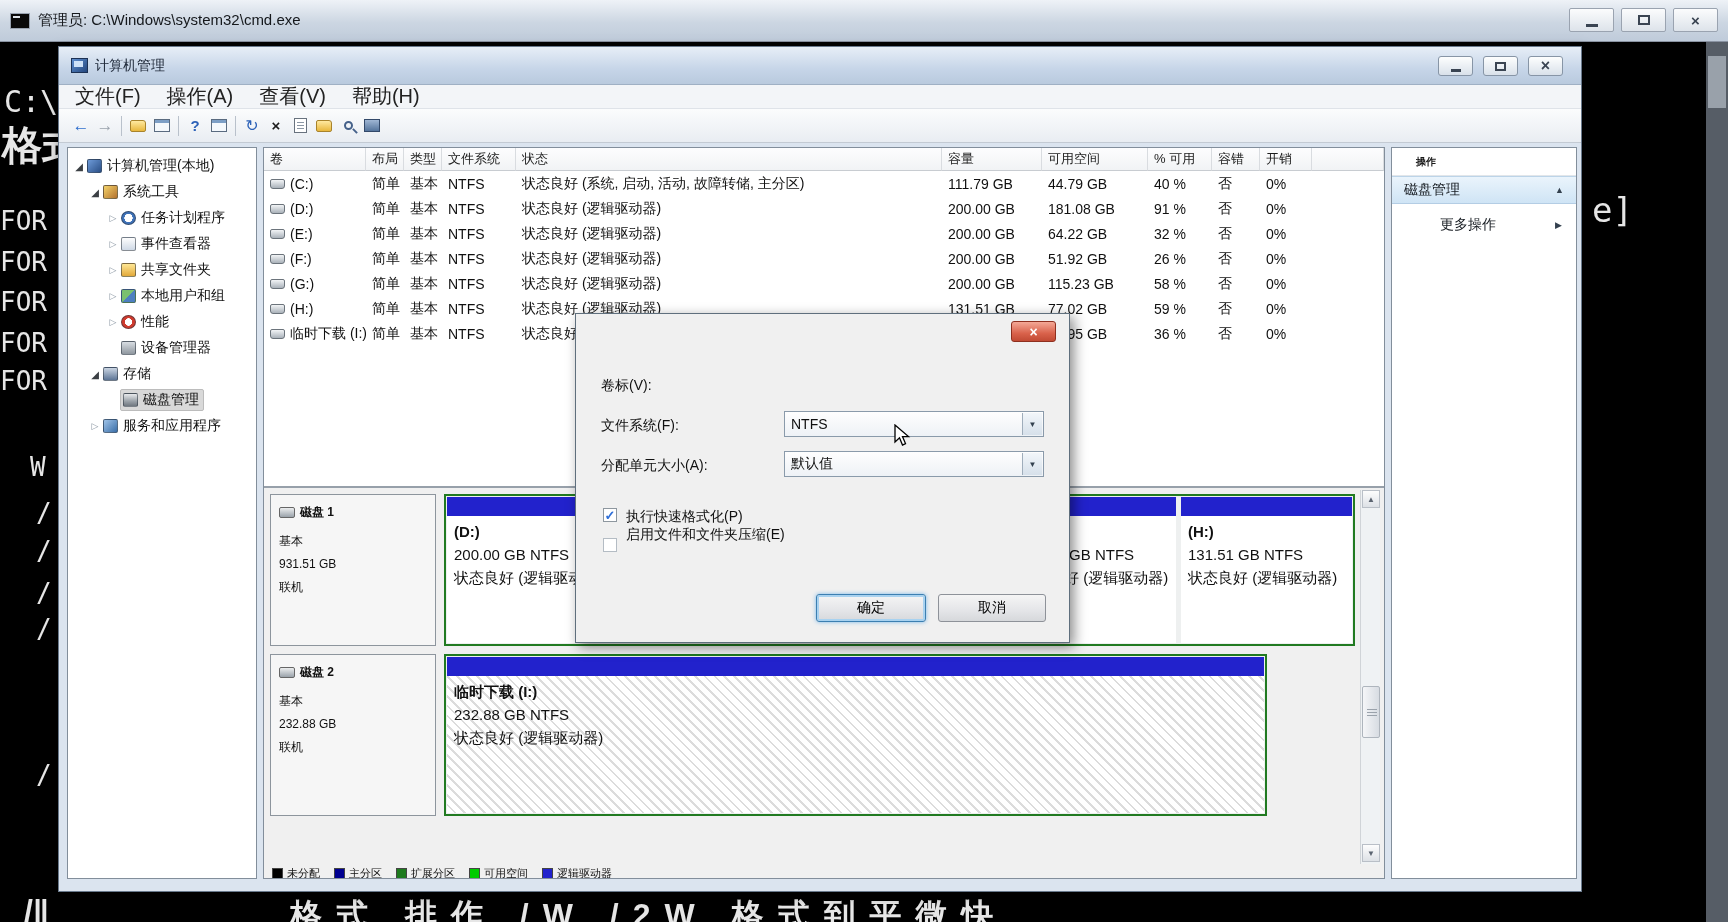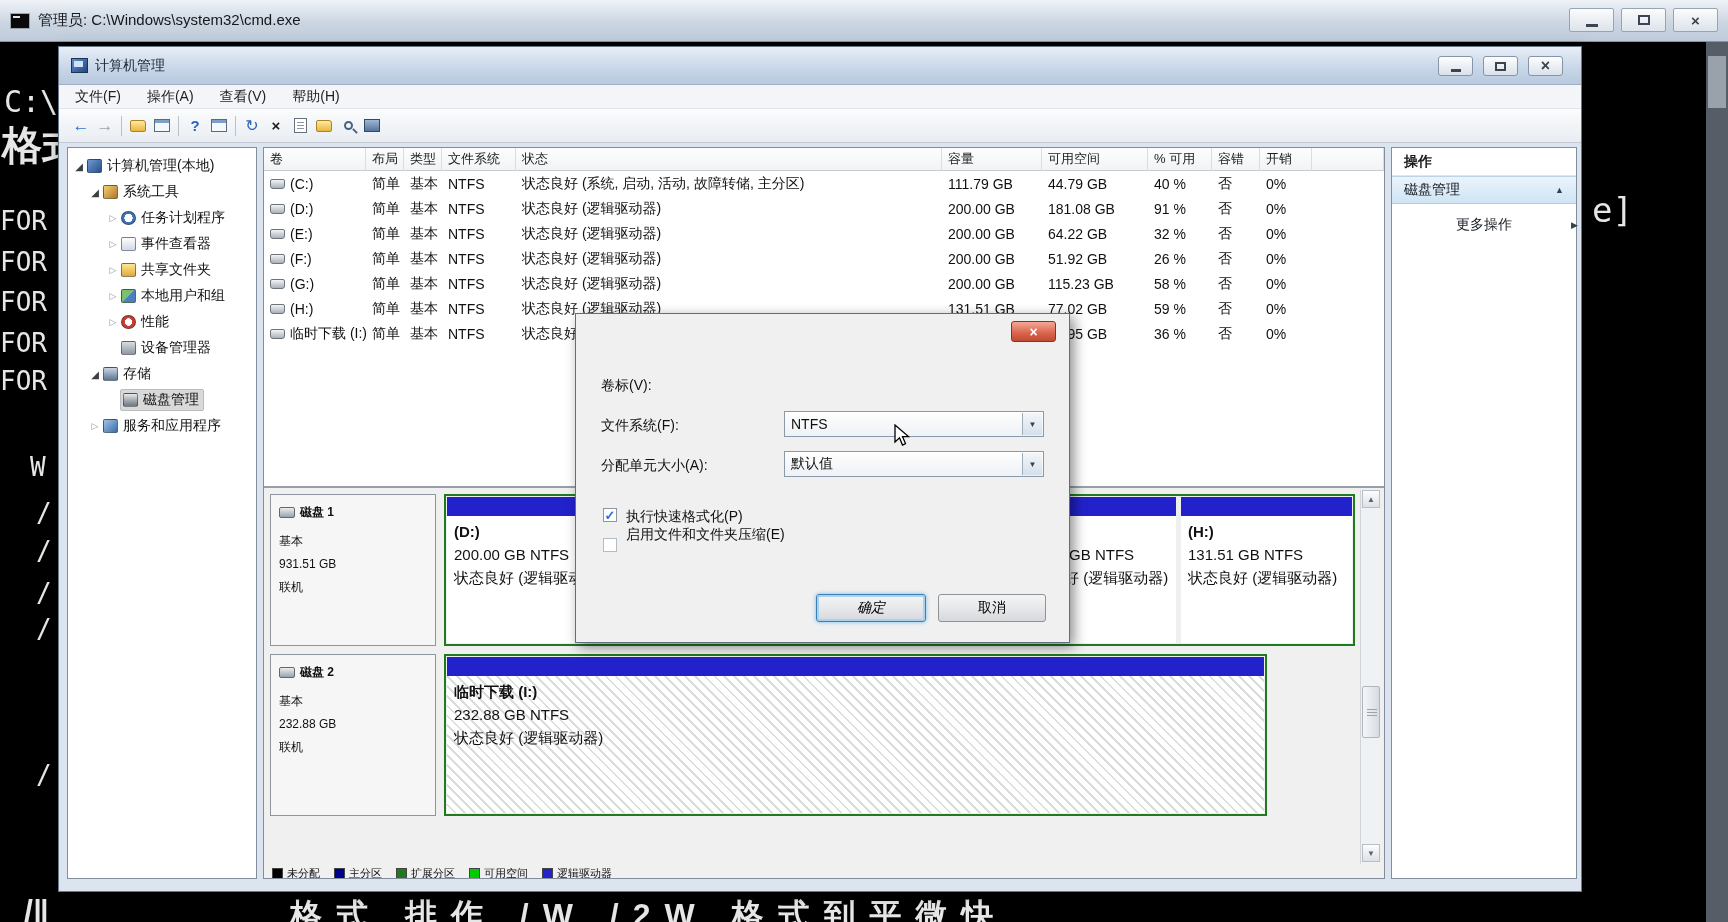--- a/index.html
+++ b/index.html
@@ -36,21 +36,21 @@
     border-bottom:1px solid #9fb0c4; }
   #cm-icon { width:17px; height:15px; margin:0 7px 0 12px;
     background:linear-gradient(135deg,#5f8fd0,#24477e); border:1px solid #1c3154; position:relative; }
   #cm-icon:before{ content:""; position:absolute; left:2px; top:2px; width:9px; height:6px; background:#cfe2f8; }
   #cm-title { font-size:14px; color:#1d2737; }
   .cmbtns { position:absolute; right:18px; top:9px; display:flex; gap:10px; }
   .cmbtn { width:35px; height:20px; border:1px solid #8795a6; border-radius:3px;
     background:linear-gradient(#fdfefe,#d9e1ea); display:flex; align-items:center; justify-content:center; }
   #cm-menubar { position:absolute; left:0; top:38px; width:100%; height:24px;
     background:#f3f5f8; border-bottom:1px solid #dfe3e9; display:flex; align-items:center; padding-left:16px; gap:26px; }
-  .menu-item { font-size:14px; color:#222; }
+  .menu-item { font-size:20px; color:#222; }
   #cm-toolbar { position:absolute; left:0; top:62px; width:100%; height:34px;
     background:linear-gradient(#fbfcfd,#e9edf2); border-bottom:1px solid #c3cad3;
     display:flex; align-items:center; padding-left:10px; }
   .tbtn { width:24px; height:24px; display:flex; align-items:center; justify-content:center;
     font-size:15px; color:#444; }
   .tsep { width:1px; height:20px; background:#b9c1cb; margin:0 4px; }
   .arrow-blue { color:#2f6fce; font-weight:bold; font-size:17px; }
   .arrow-gray { color:#9aa2ac; font-weight:bold; font-size:17px; }
   .ticon-folder { width:16px; height:12px; background:linear-gradient(#ffe9a0,#e8b73c); border:1px solid #a8832b; border-radius:2px 3px 2px 2px; }
   .ticon-win { width:16px; height:13px; border:1px solid #5a6b80; background:#f4f8fc; position:relative; }
@@ -120,26 +120,26 @@
     border:1px solid #aeb5bd; border-radius:2px; }
   #gthumb:before { content:""; position:absolute; left:4px; top:22px; width:10px; height:1px; background:#9aa2ab; box-shadow:0 3px 0 #9aa2ab, 0 6px 0 #9aa2ab; }
 
   
   #legend { position:absolute; left:8px; top:378px; display:flex; gap:14px; align-items:center; }
   .lg { display:flex; align-items:center; gap:4px; font-size:11px; color:#111; }
   .lsw { width:11px; height:11px; border:1px solid #444; }
 
   
   #act-header { position:absolute; left:0; top:0; width:100%; height:28px; display:flex; align-items:center;
-    padding-left:12px; font-size:14px; font-weight:bold; color:#1a1a1a; border-bottom:1px solid #e2e6ea; }
+    padding-left:24px; font-size:10px; font-weight:bold; color:#1a1a1a; border-bottom:1px solid #e2e6ea; }
   #act-group { position:absolute; left:0; top:28px; width:100%; height:28px;
     background:linear-gradient(#eaf4fc,#cfe4f5); border-top:1px solid #bcd4e8; border-bottom:1px solid #b4cde4;
     display:flex; align-items:center; padding:0 12px; font-size:14px; color:#14191f; }
   #act-group .sp { flex:1; }
-  #act-more { position:absolute; left:16px; top:64px; width:100%; height:26px; display:flex; align-items:center; padding:0 14px 0 48px; font-size:14px; color:#14191f; }
+  #act-more { position:absolute; left:0; top:64px; width:100%; height:26px; display:flex; align-items:center; padding:0 14px 0 48px; font-size:14px; color:#14191f; }
   #act-more .sp { flex:1; }
   .tiny-tri { font-size:9px; color:#33404e; }
 
   
   #dlg { position:absolute; left:575px; top:313px; width:495px; height:330px; background:#f0f0f0;
     border:1px solid #5f6f7d; box-shadow:4px 4px 12px rgba(0,0,0,.45); z-index:50; }
   #dlg-titlebar { position:absolute; left:0; top:0; width:100%; height:35px;
     background:linear-gradient(#c3d7e9,#9dbbd6 55%,#8fb0cf); border-bottom:1px solid #7d99b4;
     display:flex; align-items:center; padding-left:14px; font-size:14px; color:#101c29; }
   #dlg-close { position:absolute; right:13px; top:7px; width:45px; height:21px; border-radius:3px;
@@ -155,21 +155,21 @@
     background:linear-gradient(#f2f6fa,#d6e0ea); border-left:1px solid #9fadbb;
     display:flex; align-items:center; justify-content:center; font-size:8px; color:#33404e; }
   .cb { position:absolute; left:27px; width:14px; height:14px; background:#fff; border:1px solid #8e979f;
     display:flex; align-items:center; justify-content:center; }
   .cb.checked { color:#2f6fd8; font-weight:bold; font-size:13px; }
   .cb.dim { border-color:#b4bcc4; }
   .cb-label { position:absolute; left:50px; font-size:14px; color:#101010; }
   .dbtn { position:absolute; top:280px; height:28px; border:1px solid #8e9299; border-radius:3px;
     background:linear-gradient(#f5f5f5,#e4e5e8 60%,#d6d8db); font-size:14px; color:#000;
     display:flex; align-items:center; justify-content:center; }
-  #dlg-ok { left:240px; width:110px; border-color:#3c7fb1; box-shadow:0 0 0 2px #a8d2f0 inset, 0 0 4px #7ab8e8;font-style:italic; }
+  #dlg-ok { left:240px; width:110px; border-color:#3c7fb1; box-shadow:0 0 0 2px #a8d2f0 inset, 0 0 4px #7ab8e8; }
   #dlg-cancel { left:362px; width:108px; }
 
   #cursor { position:absolute; left:894px; top:424px; z-index:60; }
 </style>
 </head>
 <body>
 
 <div id="console">
   <span class="cfrag mono" style="left:4px;top:84px;font-size:30px;">C:\</span>
   <span class="cfrag" style="left:2px;top:118px;font-size:40px;font-weight:bold;">格式</span>

